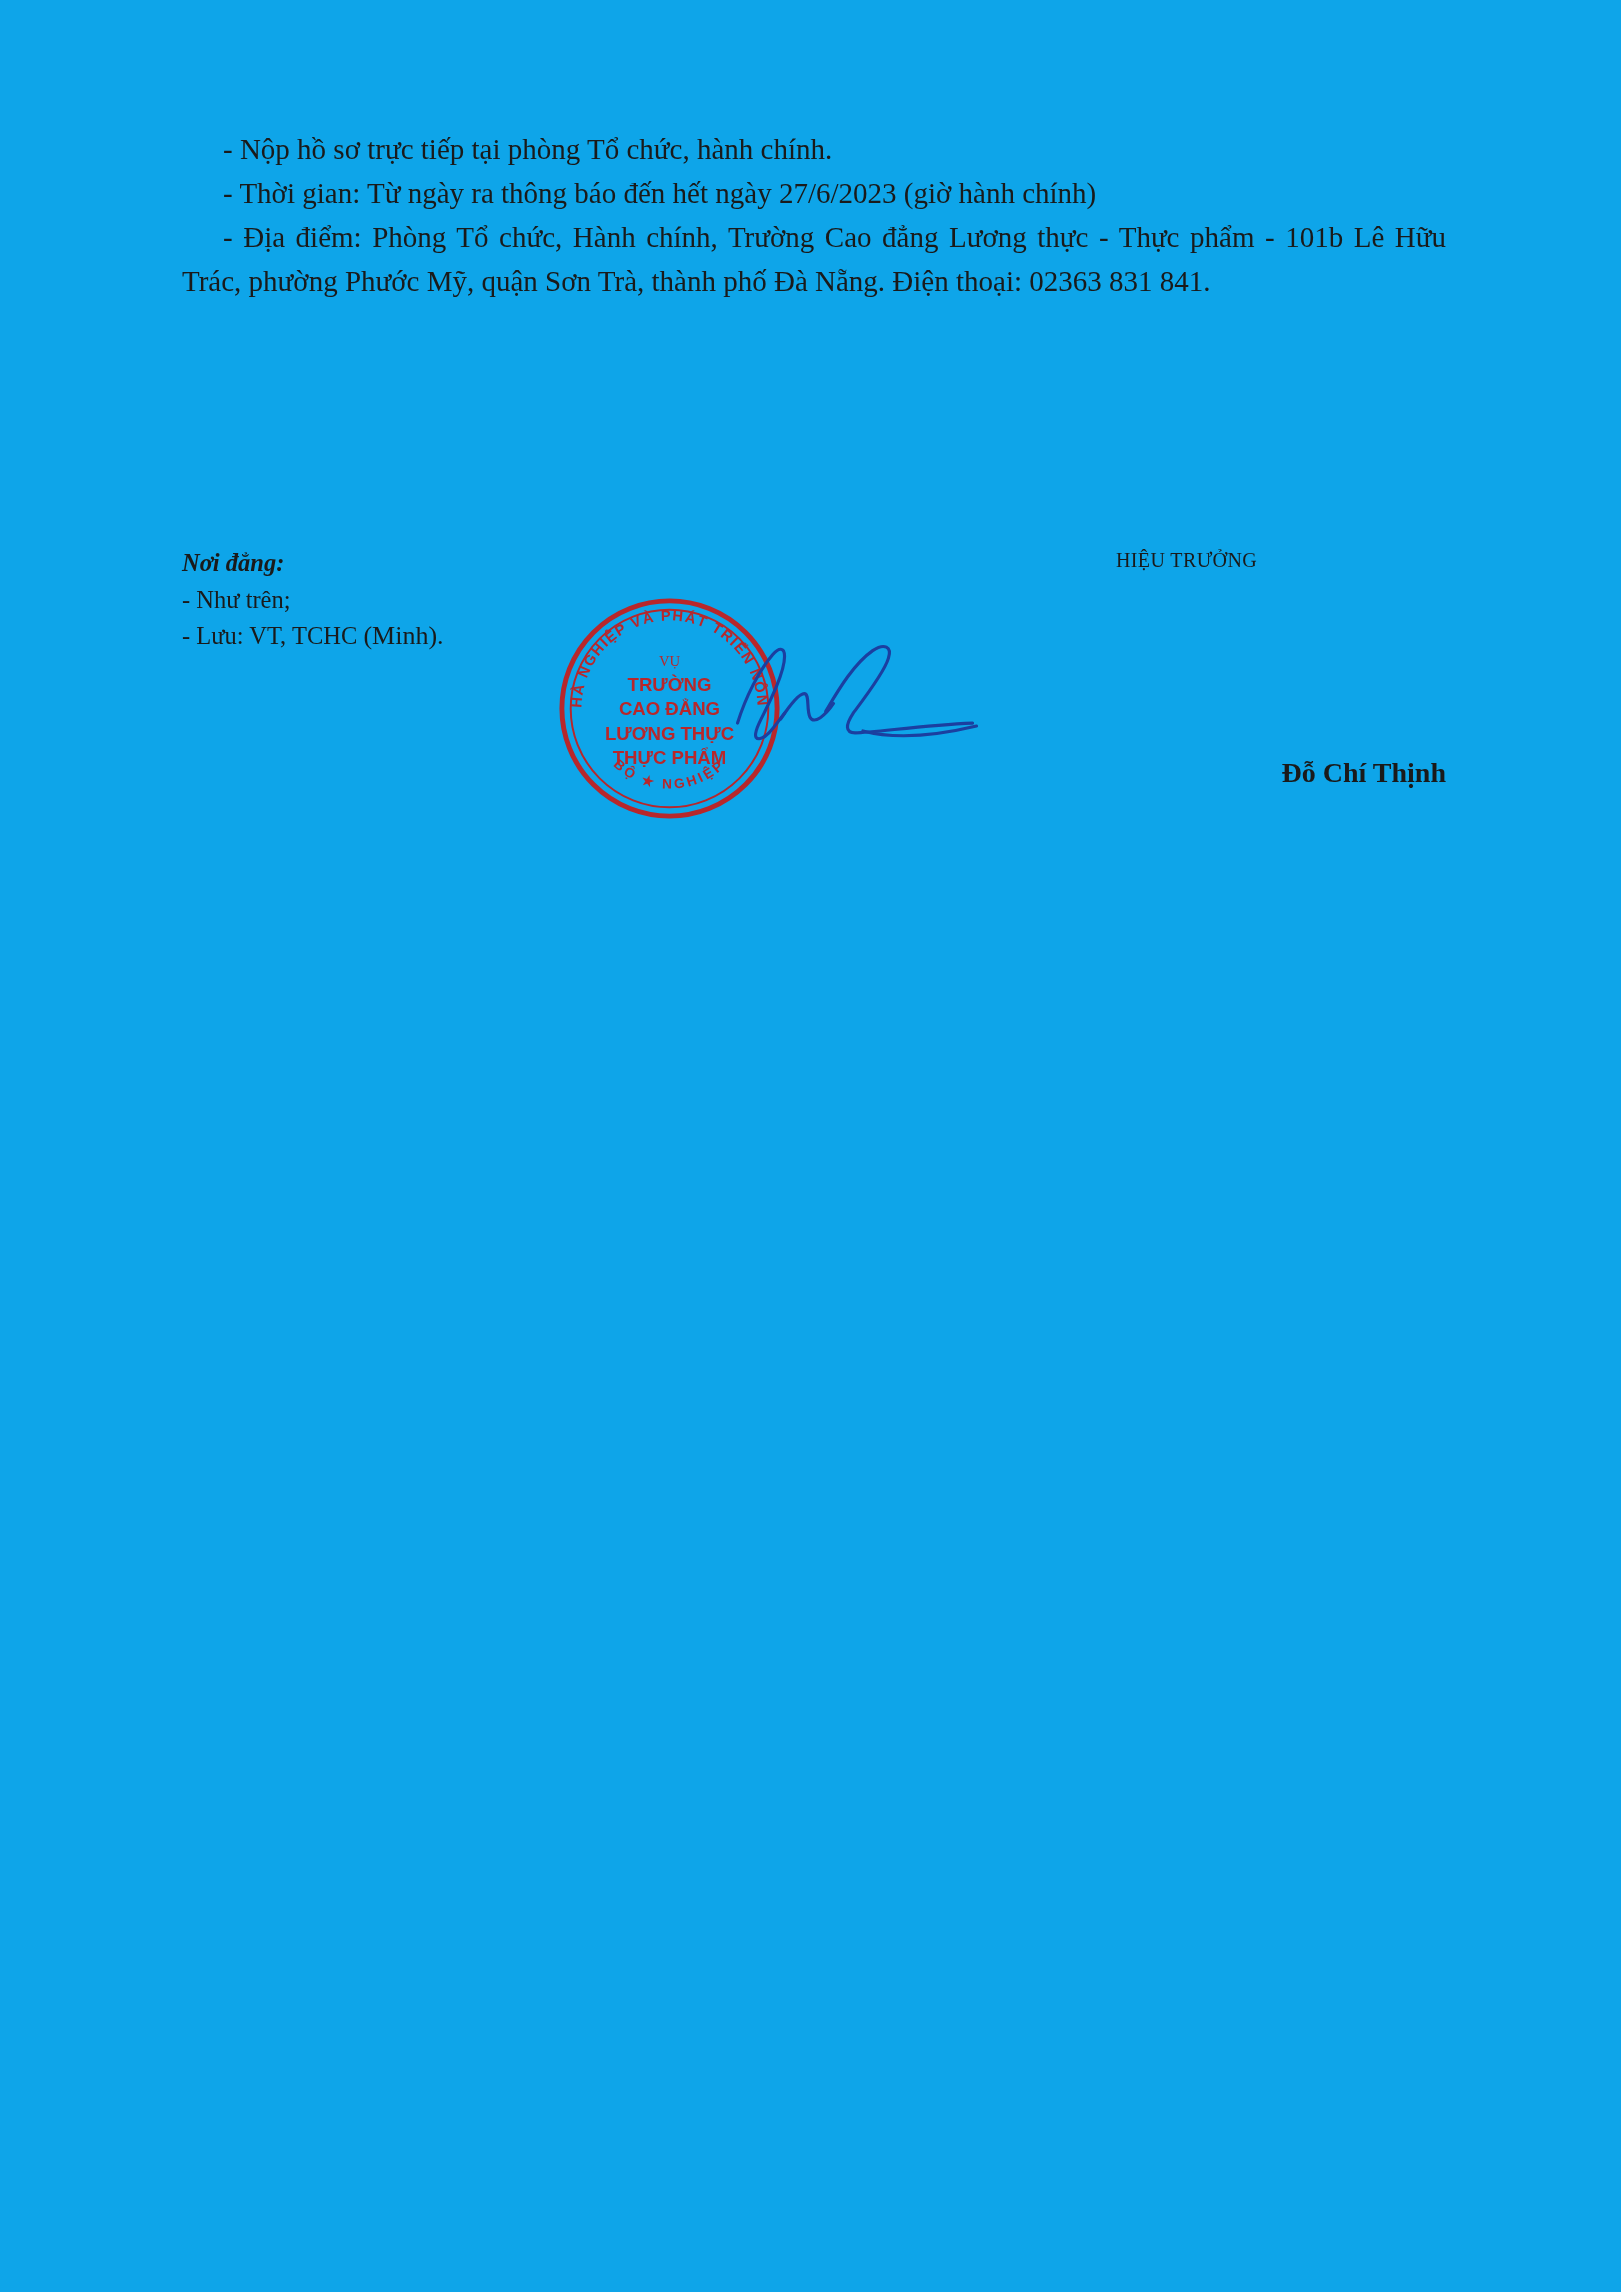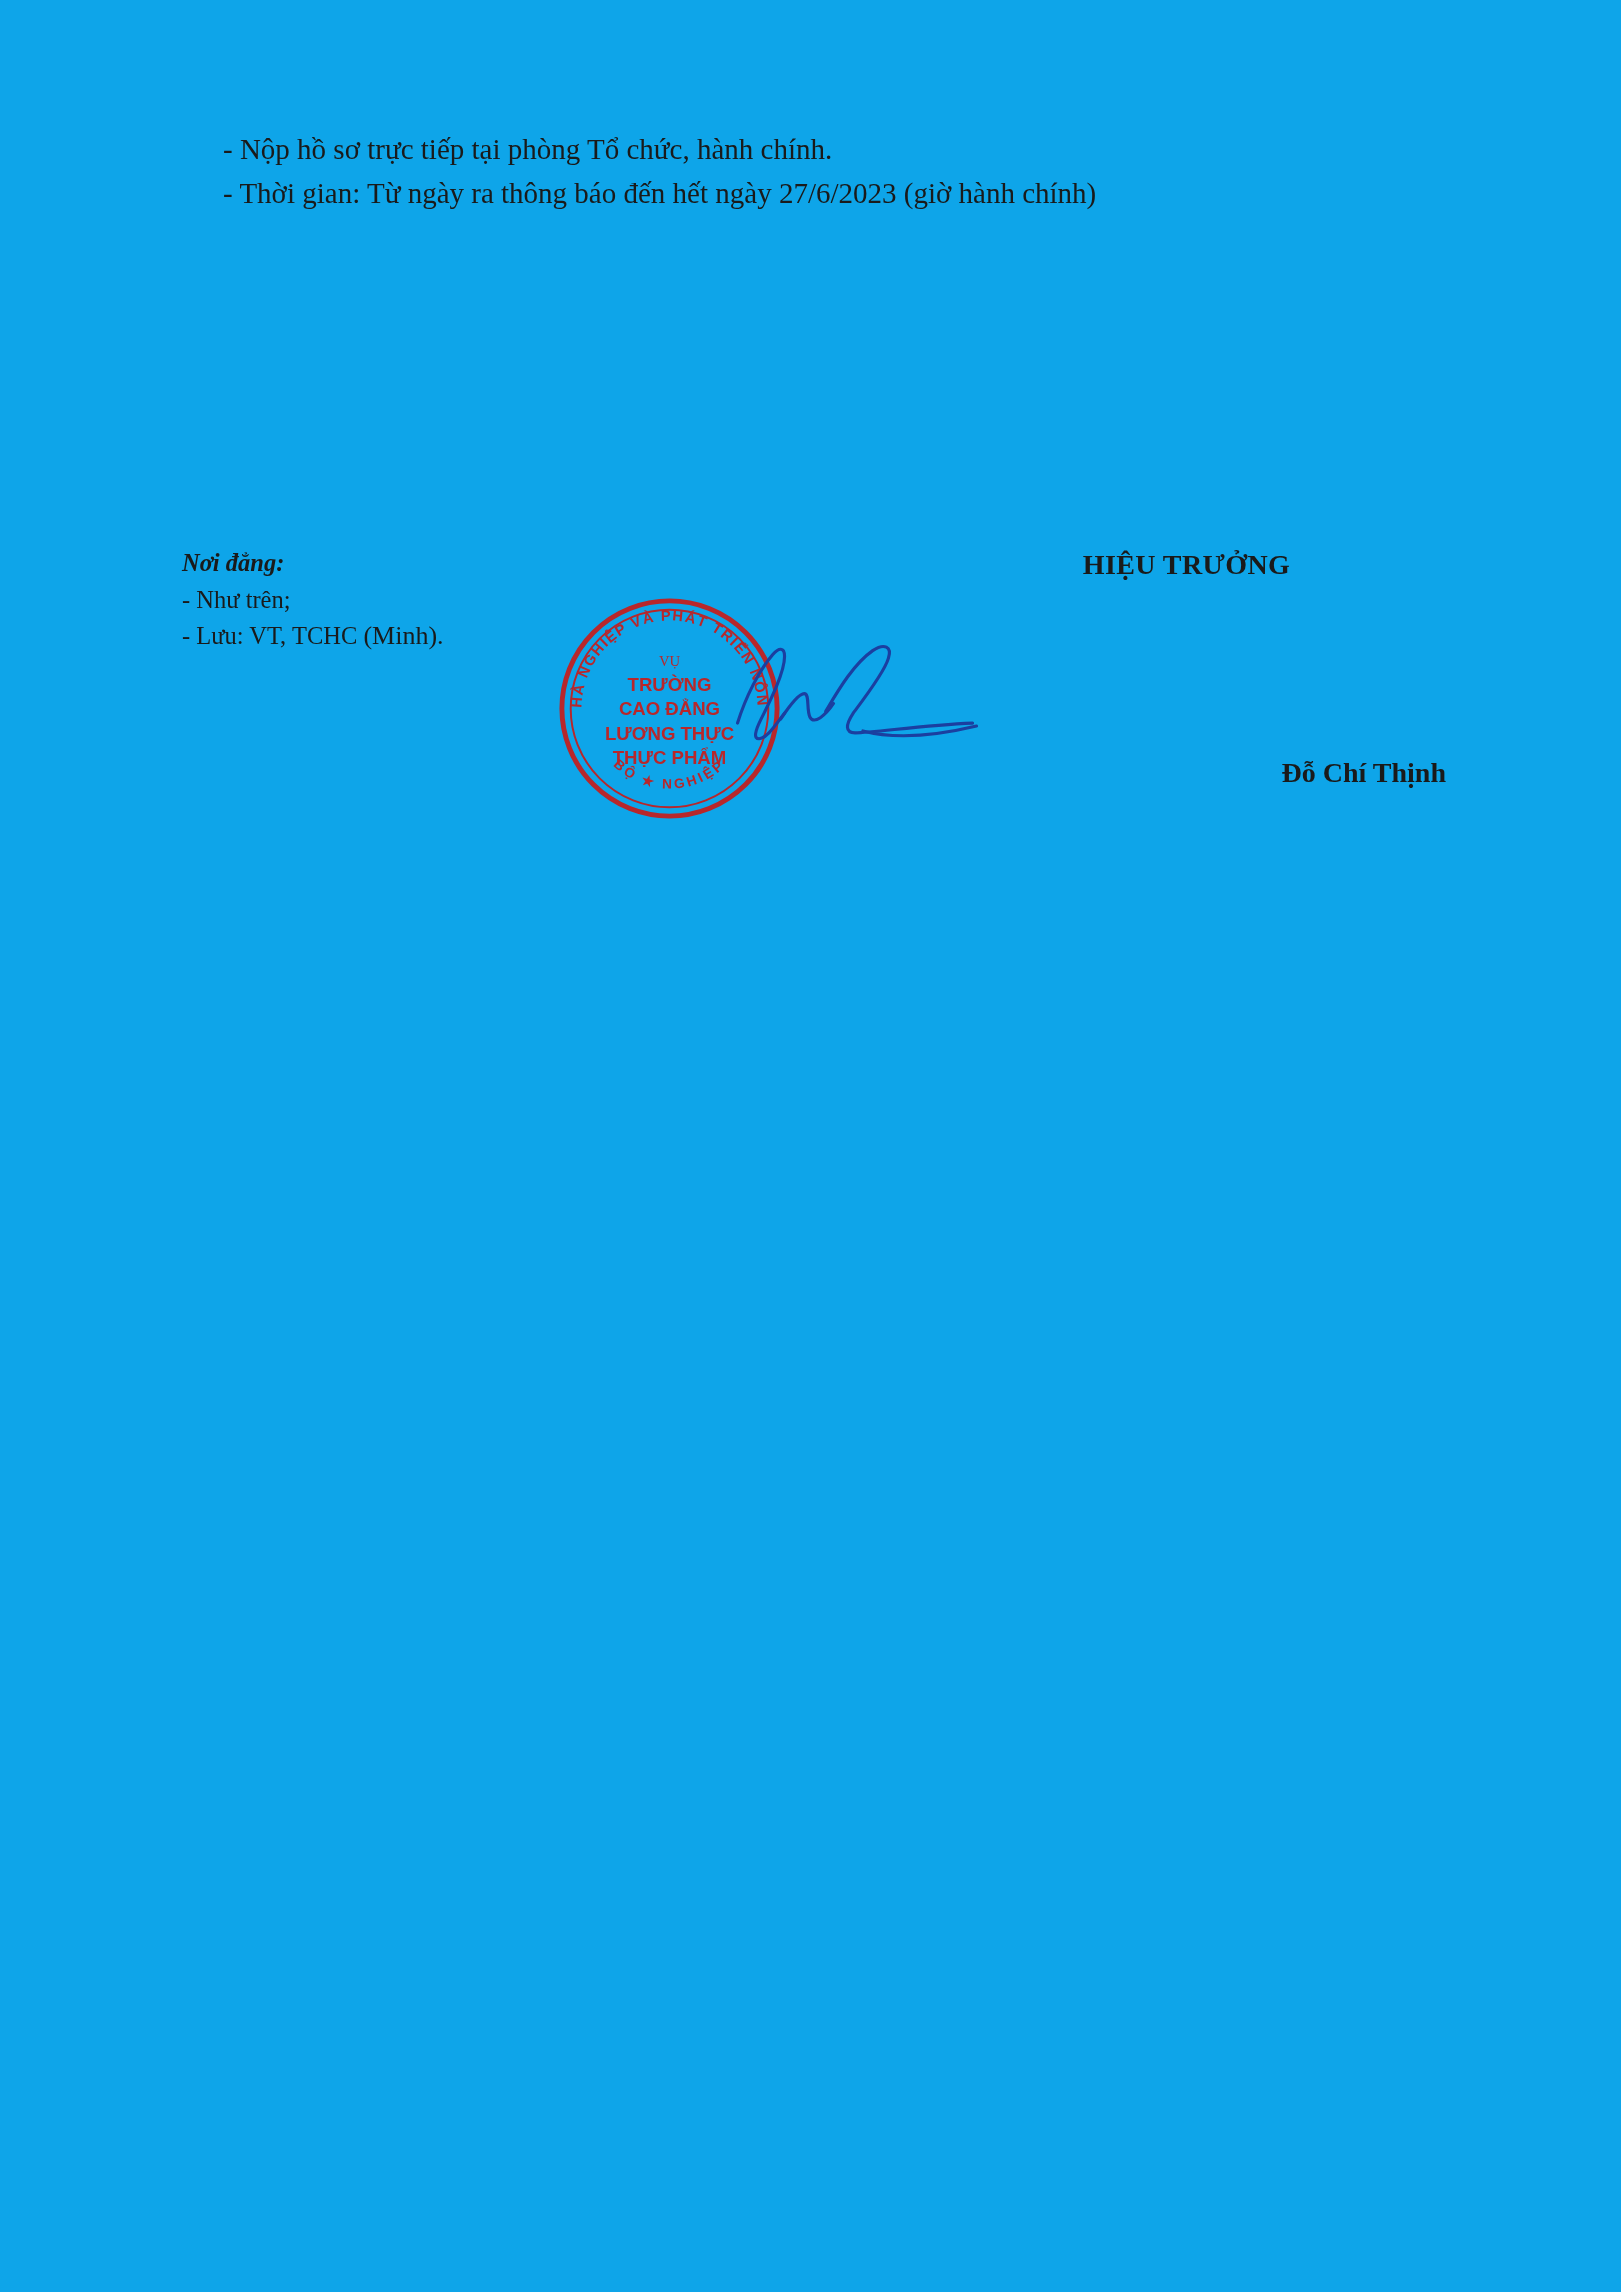--- a/index.html
+++ b/index.html
@@ -69,22 +69,22 @@
     font-size: 26px;
   }
   .signer {
     position: absolute;
     left: 745px;
     top: 0;
     width: 519px;
     text-align: center;
   }
   .signer-title {
-    font-size: 28px;
-    font-weight: bold;
+    font-size: 20px;
+    font-weight: normal;
     letter-spacing: 0.4px;
     margin: 0;
     text-align: center;
   }
   .signer-name {
     font-size: 28px;
     font-weight: bold;
     margin: 0;
     position: absolute;
     left: 0;
@@ -117,20 +117,23 @@
   <div class="content">
 
     <p class="para">
       <span class="indent"></span><span>- Nộp hồ sơ trực tiếp tại phòng Tổ chức, hành chính.</span>
     </p>
 
     <p class="para">
       <span class="indent"></span><span>- Thời gian: Từ ngày ra thông báo đến hết ngày 27/6/2023 (giờ hành chính)</span>
     </p>
 
+    <p class="para">
+      <span class="indent"></span><span>- Địa điểm: Phòng Tổ chức, Hành chính, Trường Cao đẳng Lương thực - Thực phẩm - 101b Lê Hữu Trác, phường Phước Mỹ, quận Sơn Trà, thành phố Đà Nẵng. Điện thoại: 02363 831 841.</span>
+    </p>
 
 
   </div>
 
   <div class="signature-block">
 
     <div class="recipients">
       <p class="recipients-title">Nơi đẳng:</p>
       <p class="recipients-line">- Như trên;</p>
       <p class="recipients-line"><span>- Lưu: VT, TCHC</span> <span class="small">(Minh).</span></p>

